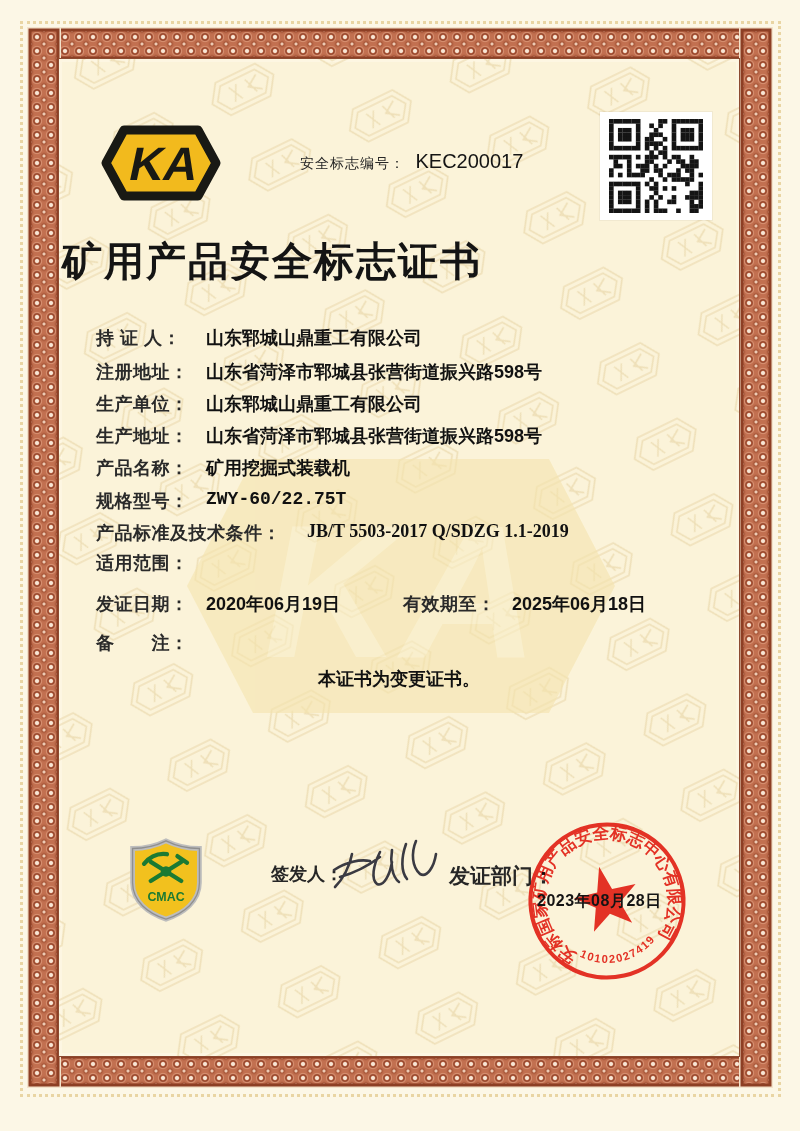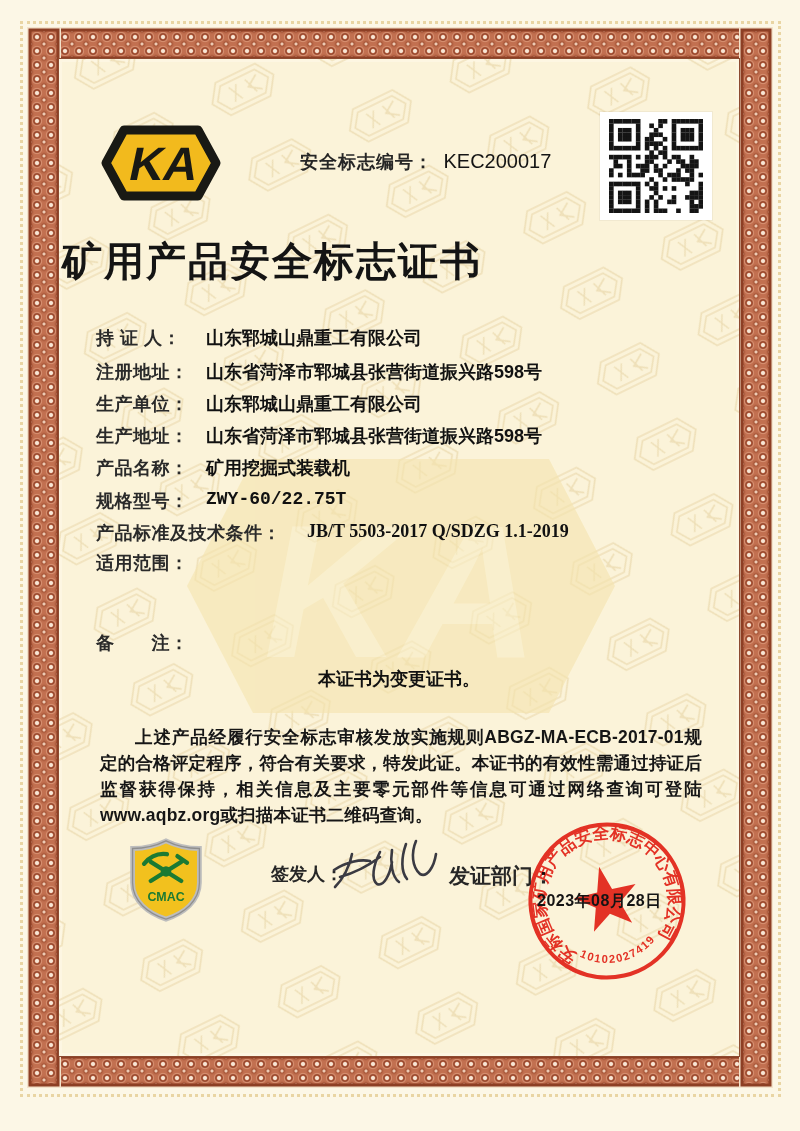--- a/index.html
+++ b/index.html
@@ -21,21 +21,21 @@
   .band-right{right:30px;top:30px;width:28px;bottom:46px;}
   
   .panel{position:absolute;left:58px;top:58px;width:680px;height:997px;z-index:3;
          background:#fbf3d9;border:1.6px solid #8d4a30;box-shadow:inset 0 0 0 3px #fdf6e2;}
   .wm{position:absolute;left:0;top:0;z-index:0;}
   .content{position:absolute;inset:0;z-index:5;}
 
   
   .ka-logo{position:absolute;left:99px;top:122px;width:124px;height:82px;}
   .certno{position:absolute;left:300px;top:150px;white-space:nowrap;}
-  .certno .lab{font-size:18px;font-weight:700;color:#262626;letter-spacing:1px;}
+  .certno .lab{font-size:14px;font-weight:400;color:#262626;letter-spacing:1px;}
   .certno .val{font-size:20px;font-family:Liberation Sans, sans-serif;color:#141414;margin-left:6px;}
   .qr-box{position:absolute;left:600px;top:112px;width:112px;height:108px;background:#ffffff;
           display:flex;align-items:center;justify-content:center;box-shadow:0 0 0 1px rgba(0,0,0,.04);}
   .title{position:absolute;left:62px;top:234px;width:676px;text-align:left;
          font-family:"Liberation Serif",serif;font-weight:900;font-size:40px;color:#141414;
          letter-spacing:2px;}
 
   
   .row{position:absolute;left:96px;width:610px;height:26px;white-space:nowrap;}
   .flabel{font-size:18px;font-weight:700;color:#2a2a2a;letter-spacing:.5px;}
@@ -359,27 +359,32 @@
       <span class="fvalue">ZWY-60/22.75T</span>
     </div>
     <div class="row r6">
       <span class="flabel">产品标准及技术条件：</span>
       <span class="fvalue">JB/T 5503-2017 Q/SDZG 1.1-2019</span>
     </div>
     <div class="row r7">
       <span class="flabel">适用范围：</span>
     </div>
 
+    <div class="rowd">
+      <span class="flabel">发证日期：</span>
+      <span class="v1">2020年06月19日</span>
+      <span class="flabel l2">有效期至：</span>
+      <span class="v2">2025年06月18日</span>
+    </div>
 
     <div class="rowr">
       <span class="flabel">备　　注：</span>
       <span class="fvalue">本证书为变更证书。</span>
     </div>
 
-    <div class="para">上述产品经履行安全标志审核发放实施规则ABGZ-MA-ECB-2017-01规定的合格评定程序，符合有关要求，特发此证。本证书的有效性需通过持证后监督获得保持，相关信息及主要零元部件等信息可通过网络查询可登陆www.aqbz.org或扫描本证书二维码查询。</div>
 
     <svg class="cmac" viewBox="0 0 80 88">
       <path d="M40,3 C52,9 64,11 75,11 V47 C75,66 59,79 40,85 C21,79 5,66 5,47 V11 C16,11 28,9 40,3 Z" fill="#f2c11e" stroke="#bdbdbd" stroke-width="5"></path>
       <path d="M40,3 C52,9 64,11 75,11 V47 C75,66 59,79 40,85 C21,79 5,66 5,47 V11 C16,11 28,9 40,3 Z" fill="none" stroke="#8f8f8f" stroke-width="1.4"></path>
       <g stroke="#1b7a33" stroke-width="4.5" stroke-linecap="round" fill="none">
         <path d="M24,25 L56,45"></path>
         <path d="M56,25 L24,45"></path>
         <path d="M17,27 Q27,15 41,17"></path>
         <path d="M52,19 L62,26"></path>
       </g>

